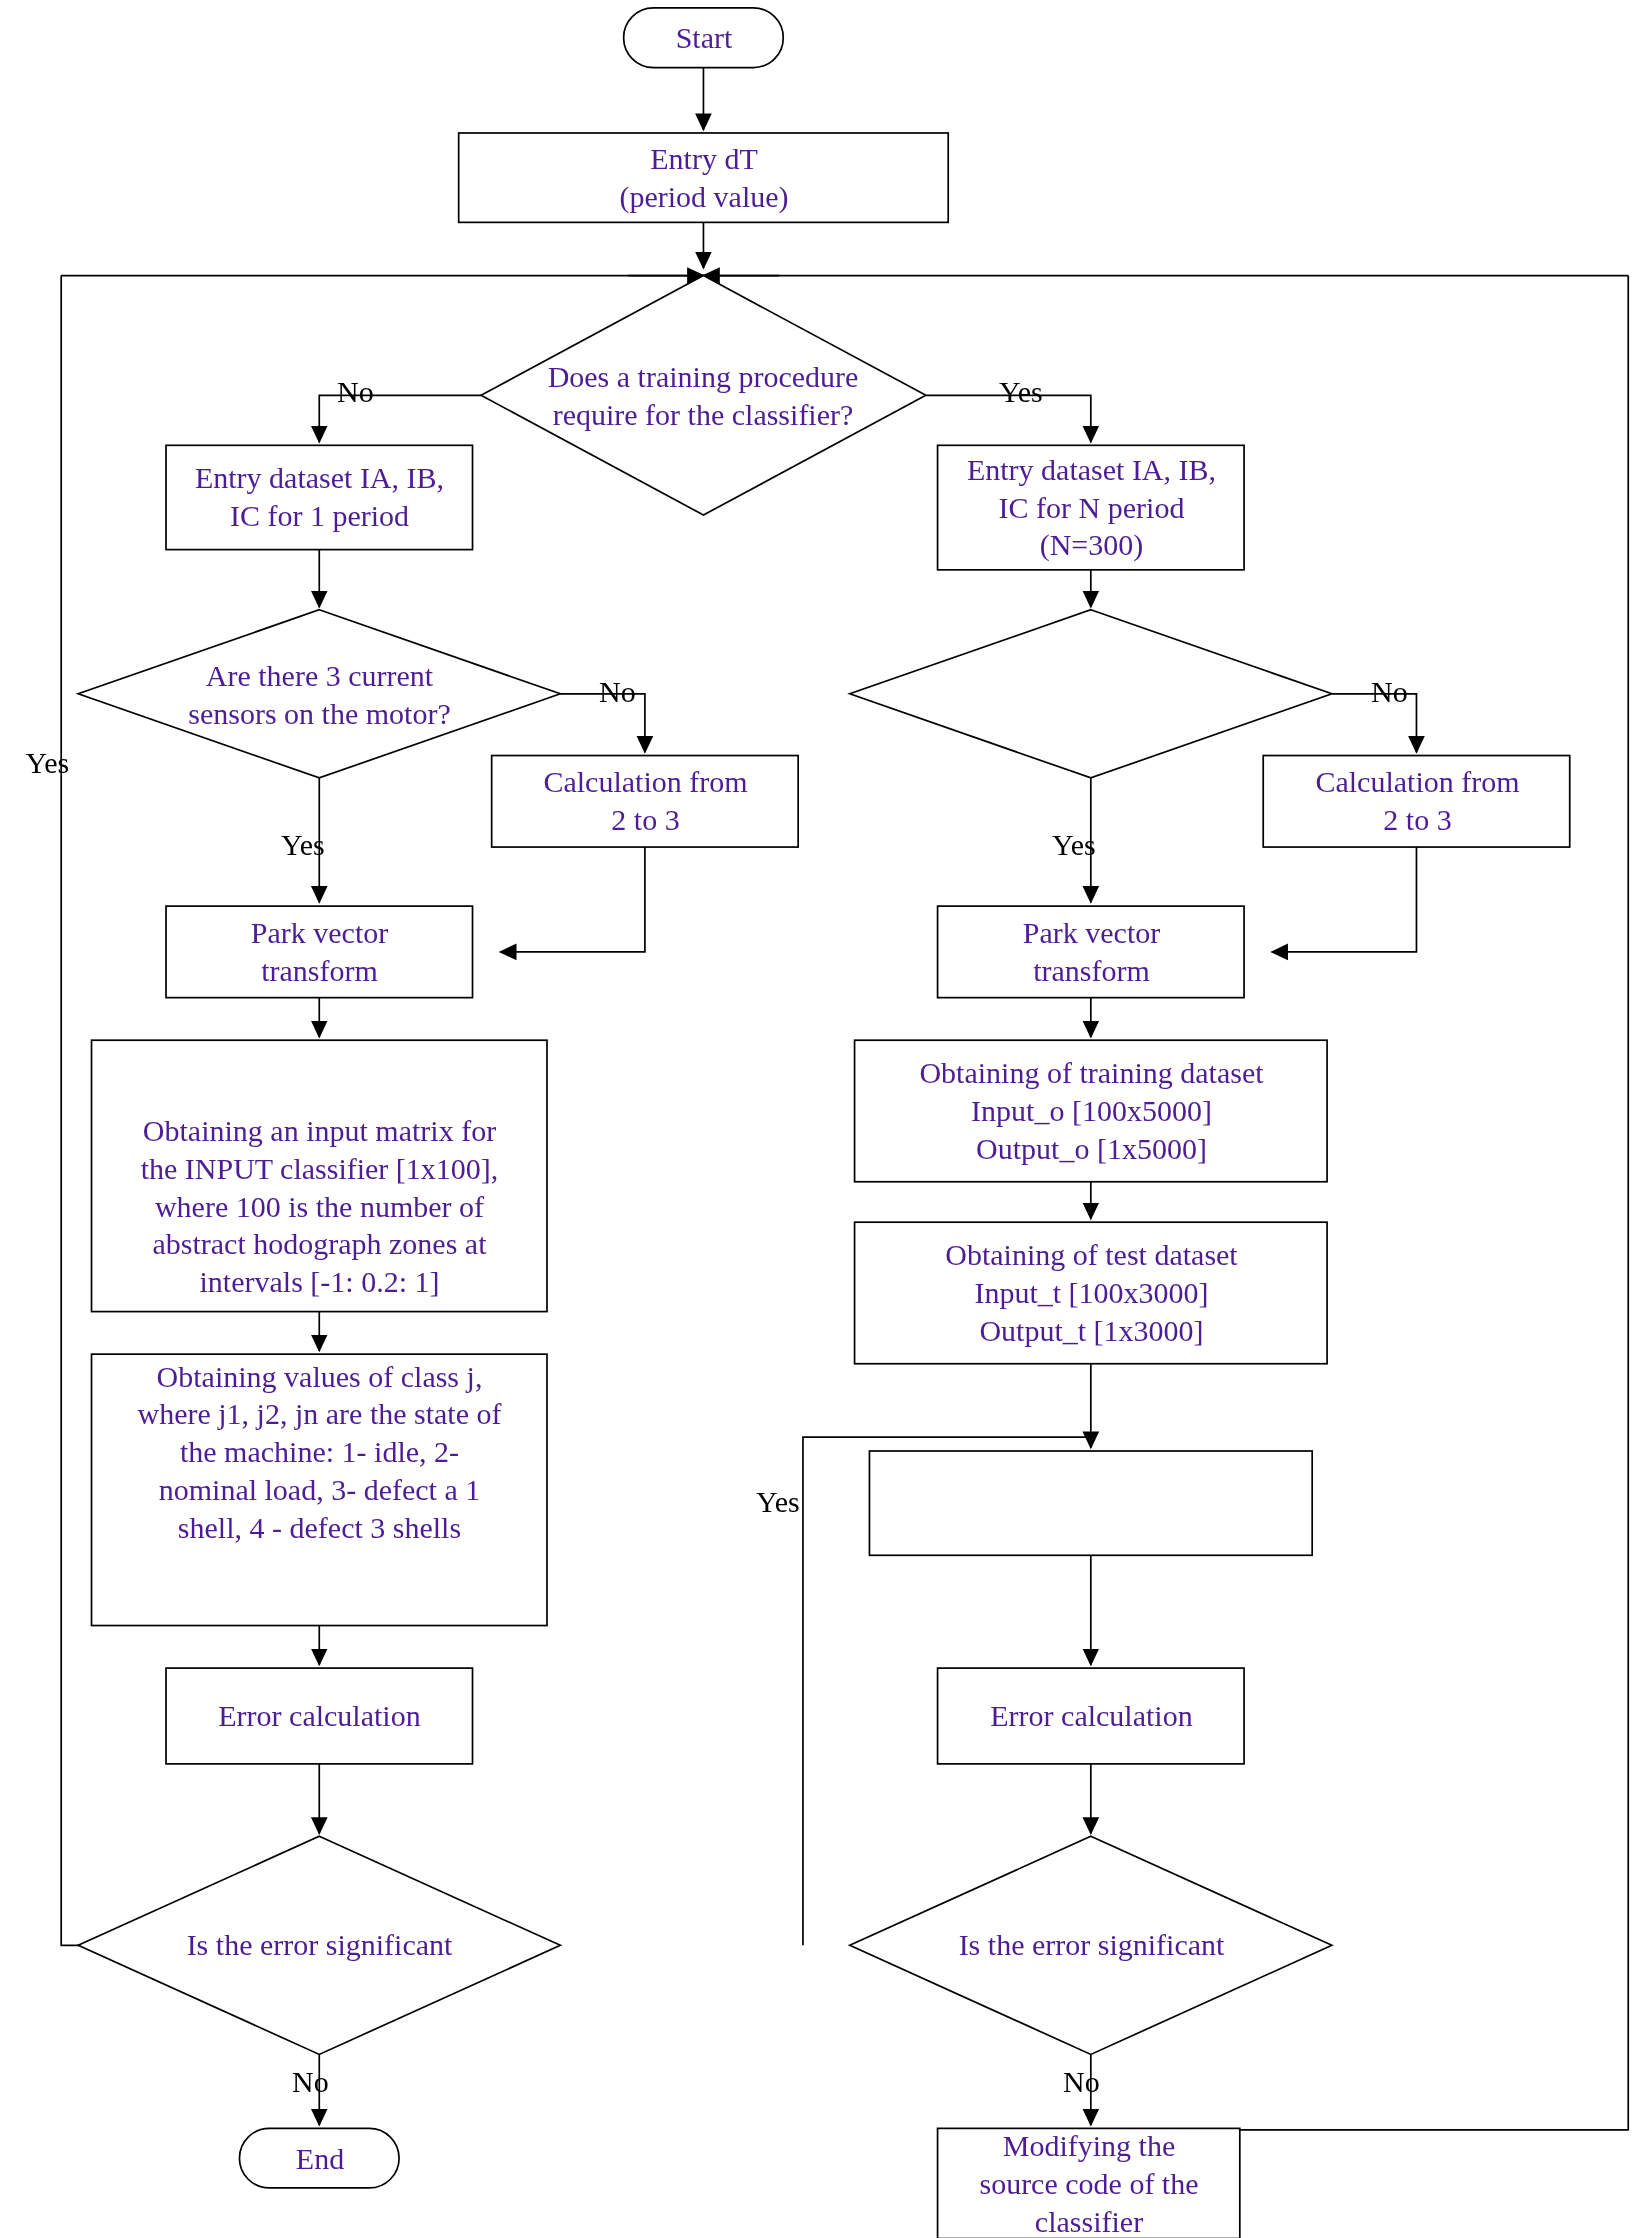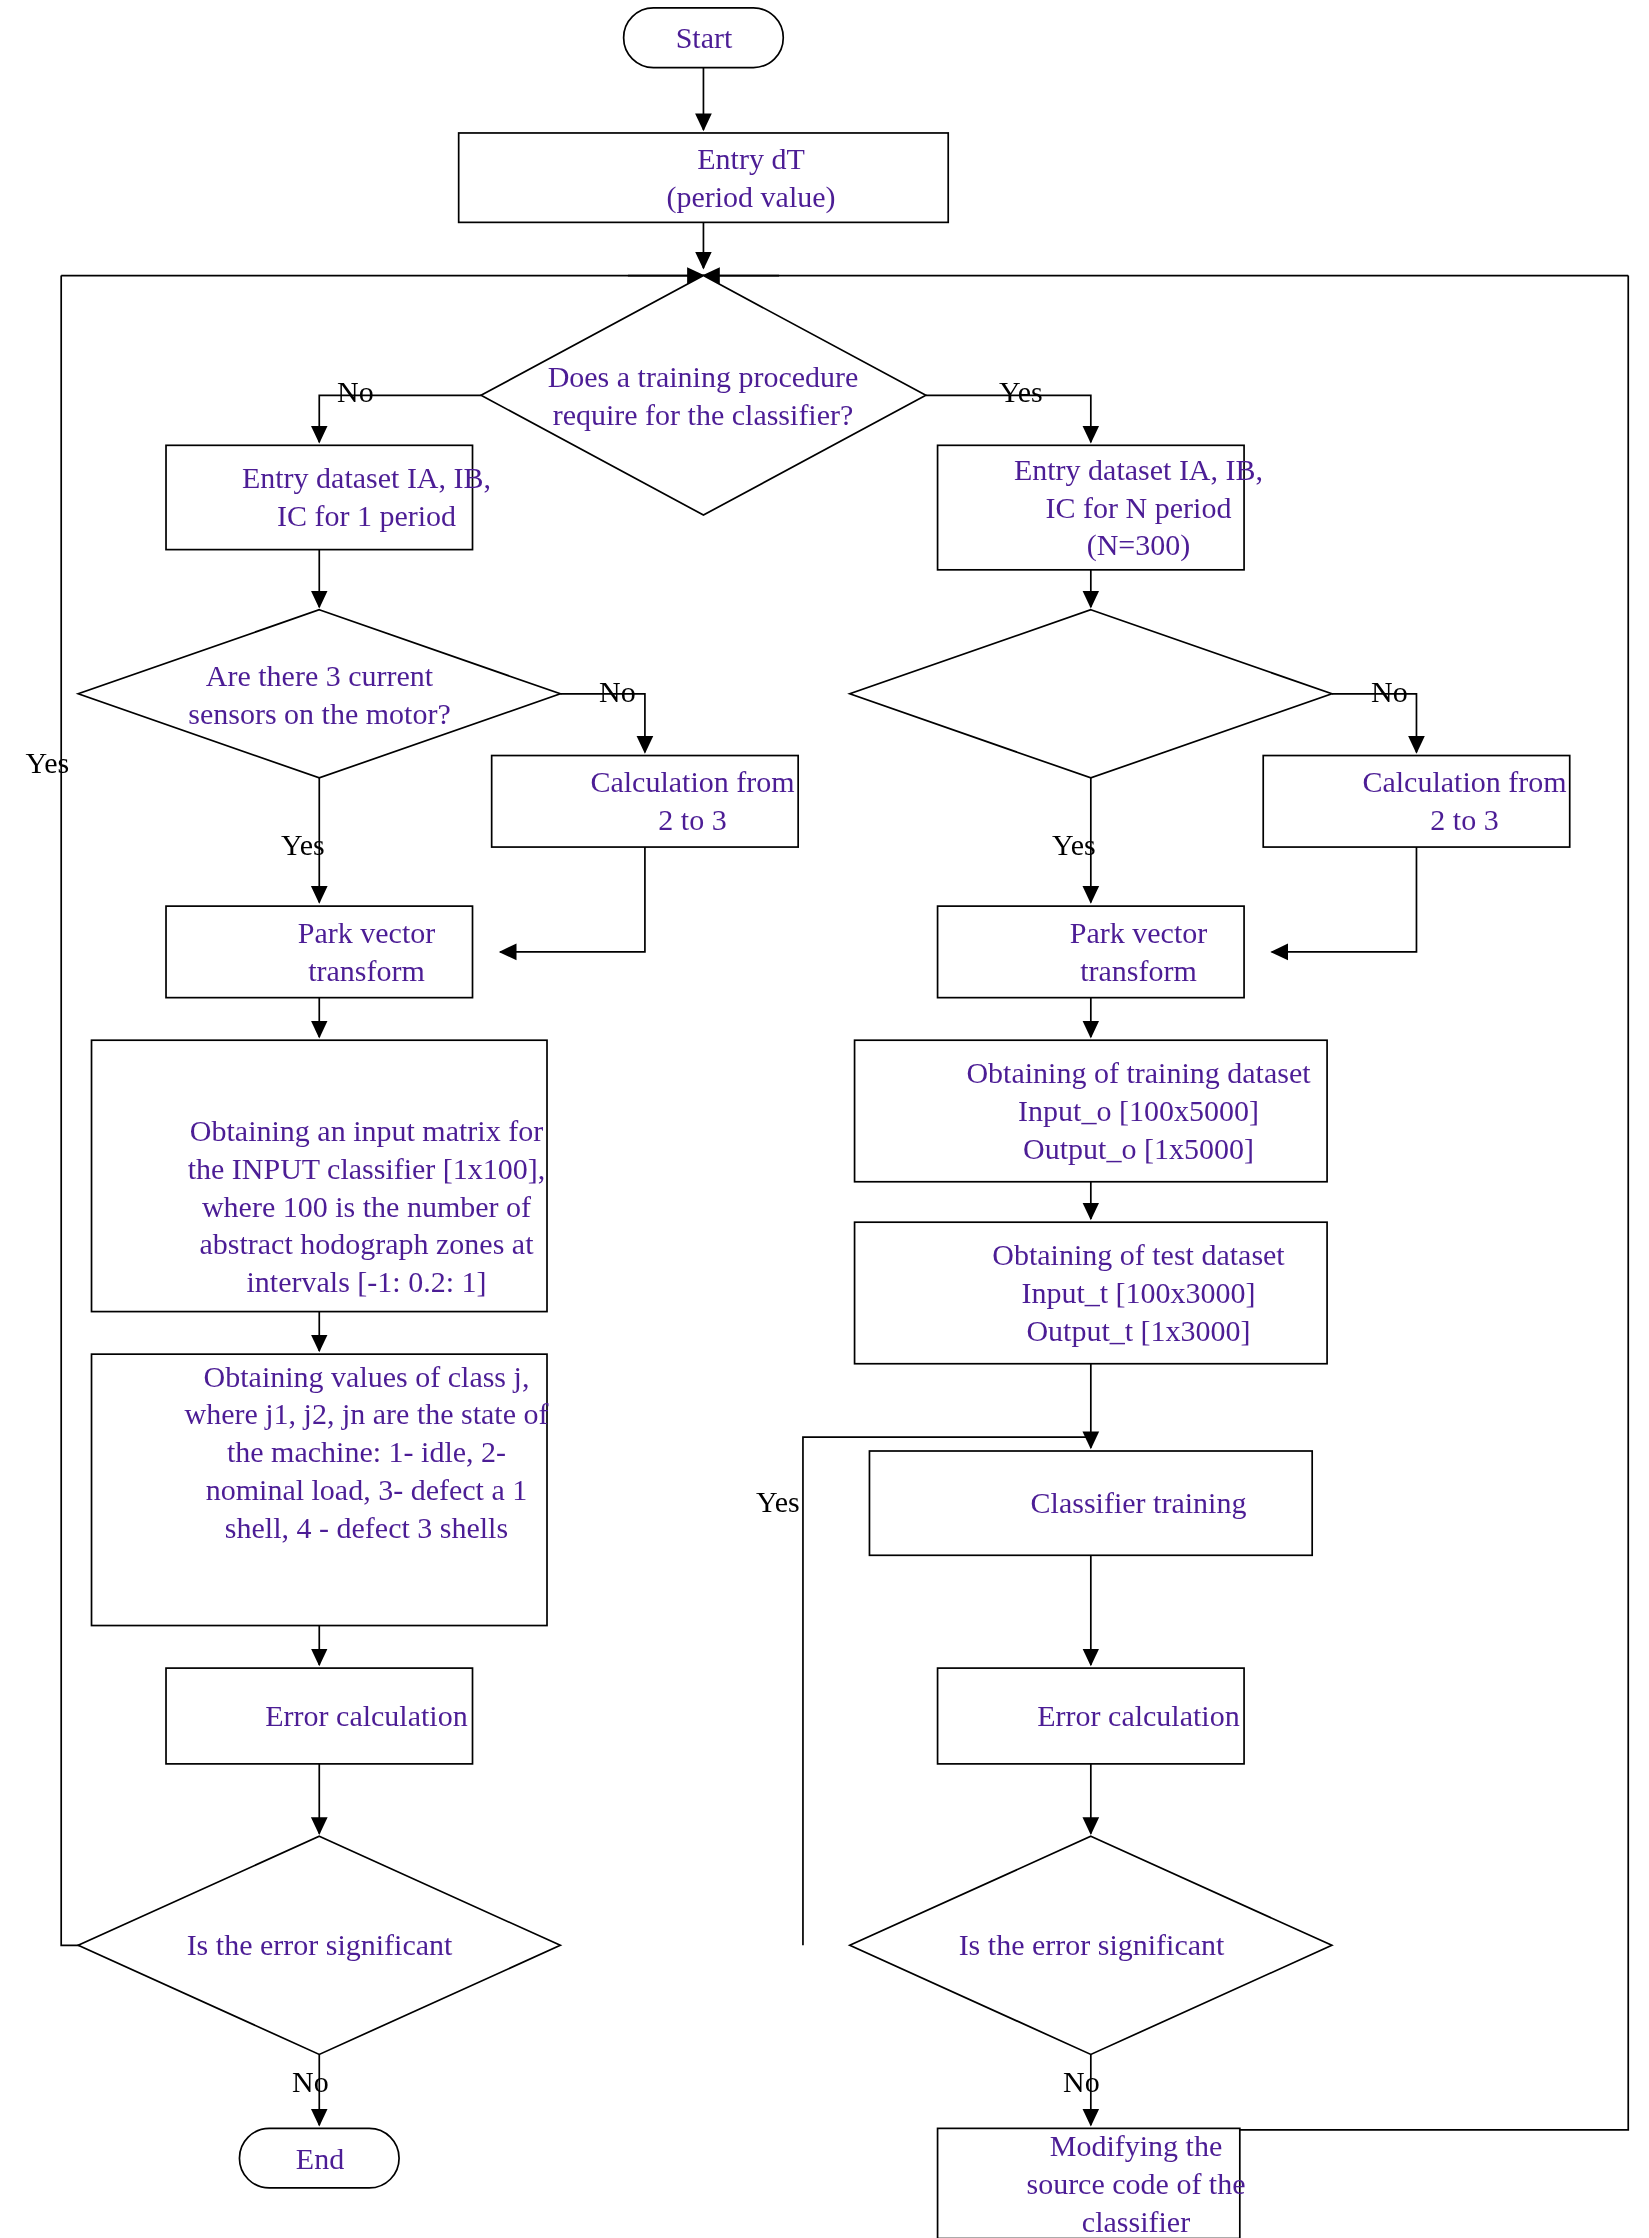--- a/index.html
+++ b/index.html
@@ -12,21 +12,21 @@
     align-items:center;
     justify-content:center;
     text-align:center;
     font-family:"Liberation Serif", "DejaVu Serif", serif;
     color:#4c1d95;
     line-height:1.26;
     white-space:pre-line;
     pointer-events:none;
   }
   .t-term{font-size:30px;}
-  .t-proc{font-size:30px;padding-left:47px;}
+  .t-proc{font-size:30px;}
   .t-dec{font-size:30px;}
   .edgeLabel{
     position:absolute;
     font-family:"Liberation Serif", "DejaVu Serif", serif;
     font-size:30px;
     color:#000;
     white-space:nowrap;
   }
 </style>
 </head>
@@ -179,21 +179,20 @@
 shell, 4 - defect 3 shells</div>
 
   <div class="nodeText t-proc" style="left:855px;top:1040px;width:473px;height:142px;">Obtaining of training dataset
 Input_o [100x5000]
 Output_o [1x5000]</div>
 
   <div class="nodeText t-proc" style="left:855px;top:1222px;width:473px;height:142px;">Obtaining of test dataset
 Input_t [100x3000]
 Output_t [1x3000]</div>
 
-  <div class="nodeText t-proc" style="left:870px;top:1451px;width:443px;height:104px;">Classifier training</div>
 
   <div class="nodeText t-proc" style="left:166px;top:1668px;width:307px;height:96px;">Error calculation</div>
 
   <div class="nodeText t-proc" style="left:938px;top:1668px;width:307px;height:96px;">Error calculation</div>
 
   <div class="nodeText t-dec" style="left:145px;top:1921px;width:349px;height:48px;">Is the error significant</div>
 
   <div class="nodeText t-dec" style="left:917px;top:1921px;width:349px;height:48px;">Is the error significant</div>
 
   <div class="nodeText t-term" style="left:240px;top:2129px;width:160px;height:60px;">End</div>

